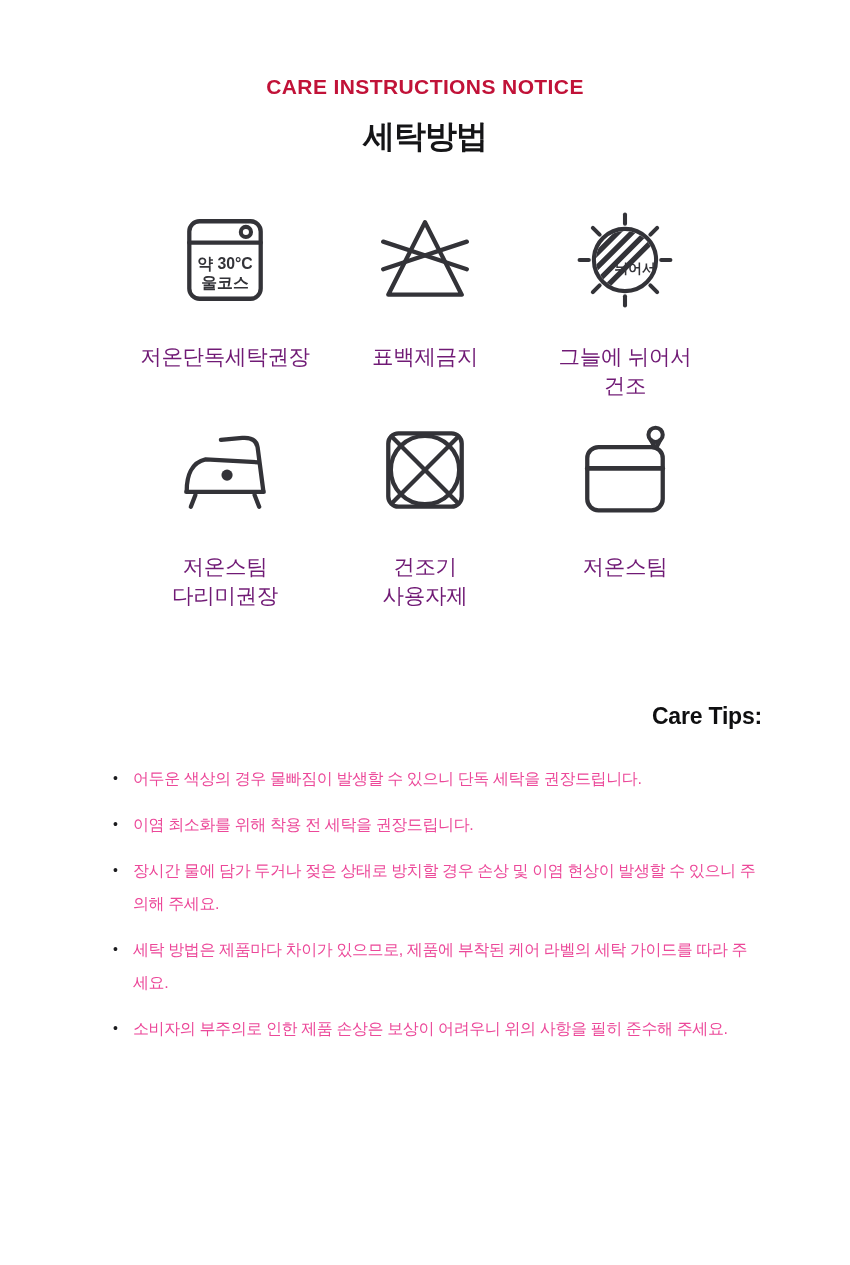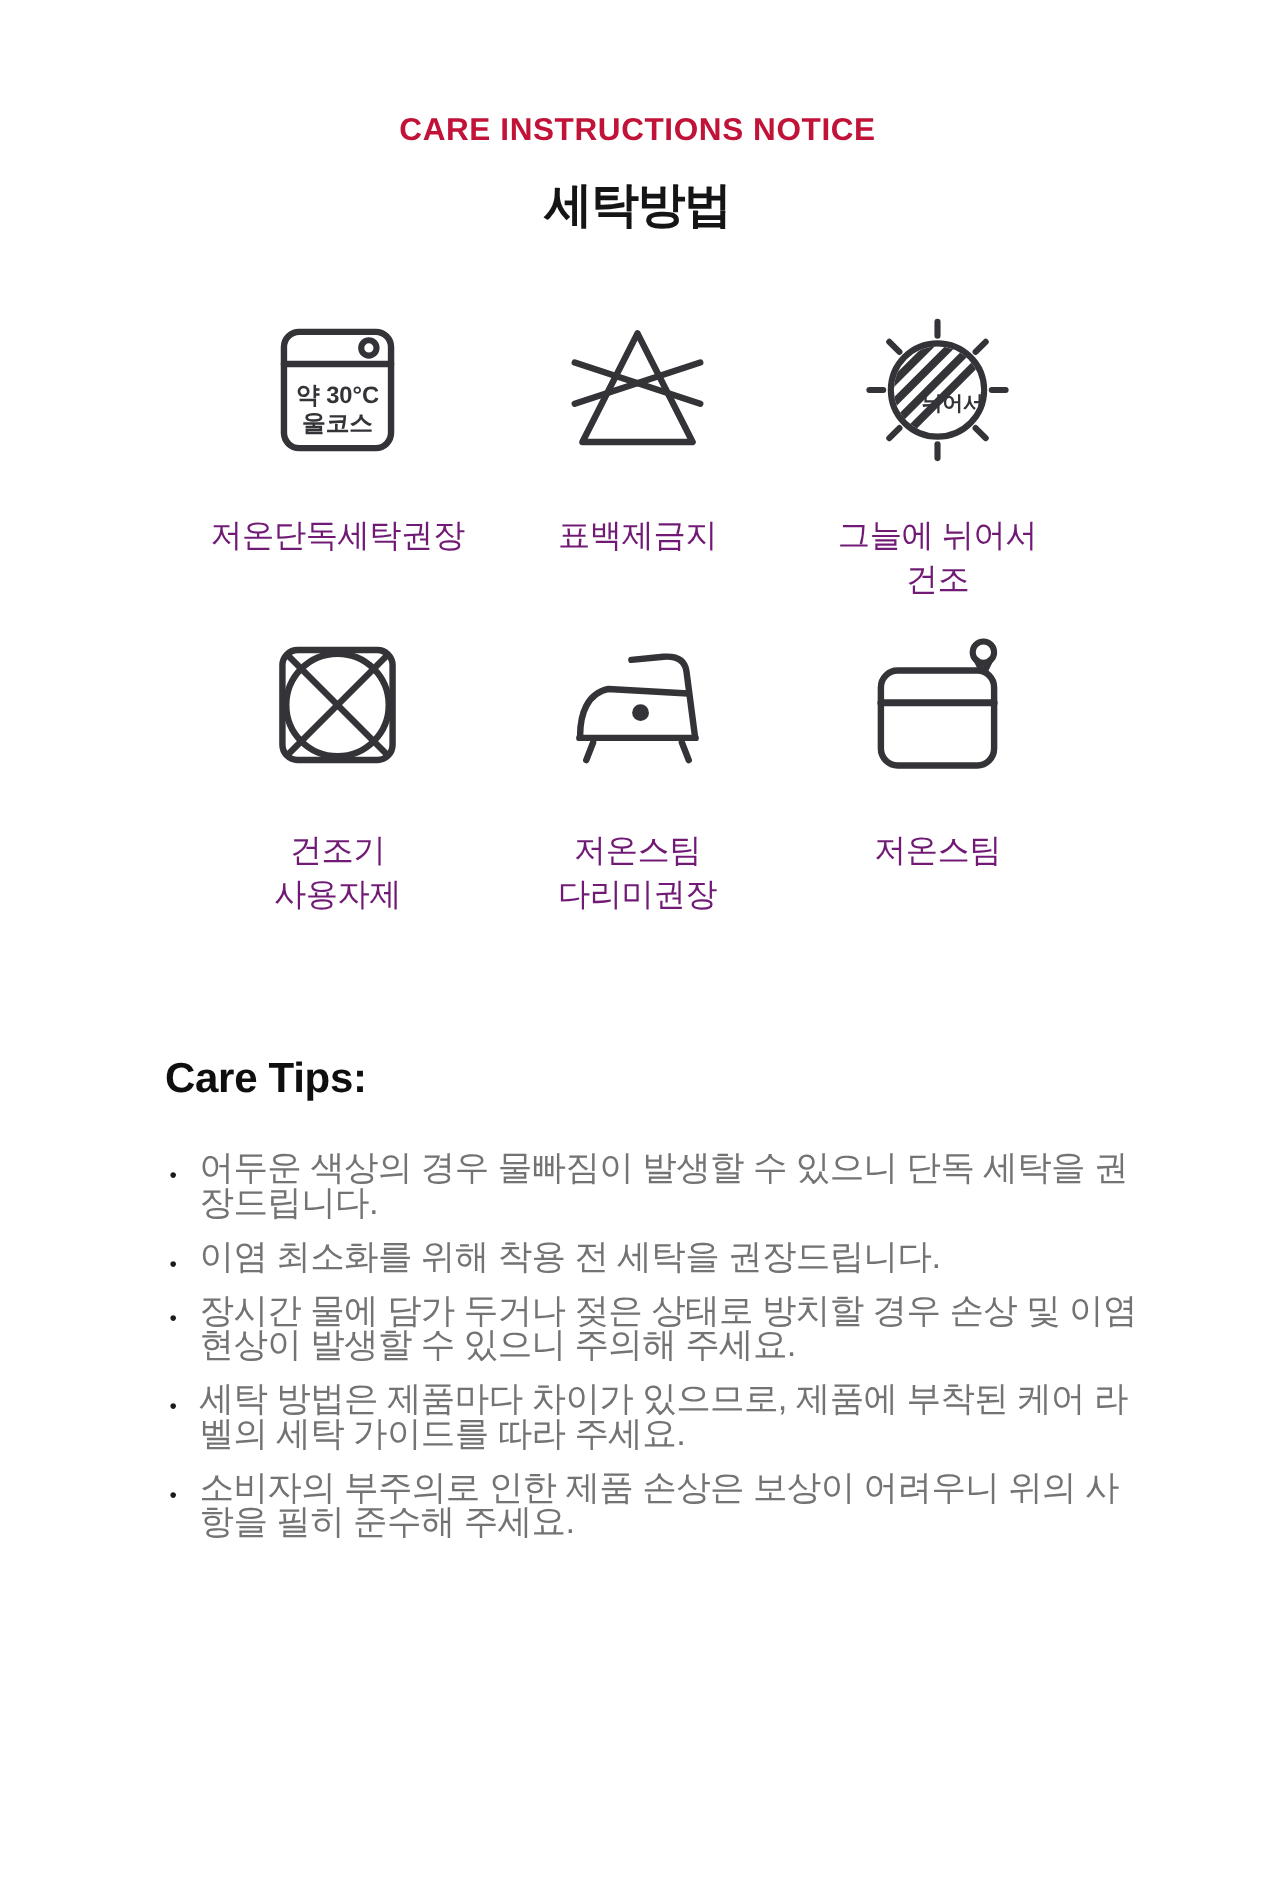--- a/index.html
+++ b/index.html
@@ -57,36 +57,37 @@
     font-family: "Liberation Sans", sans-serif;
     font-weight: 700;
   }
 
   
   .tips {
     margin-top: 92px;
     padding: 0 88px 0 110px;
   }
   .tips-heading {
-    font-size: 28px;
+    font-size: 23px;
     font-weight: 700;
     color: #0f0f10;
     letter-spacing: -0.2px;
+    text-align: right;
   }
   .tips-list {
     list-style: none;
     margin-top: 32px;
   }
   .tips-list li {
     position: relative;
     padding-left: 23px;
-    font-size: 23px;
-    line-height: 23px;
+    font-size: 16px;
+    line-height: 33px;
     letter-spacing: -0.4px;
-    color: #737373;
+    color: #ec4899;
     margin-bottom: 13px;
   }
   .tips-list li::before {
     content: "•";
     position: absolute;
     left: 3px;
     top: 0;
     font-size: 14px;
     line-height: 33px;
     color: #1c1c1e;
@@ -154,43 +155,43 @@
         <text class="svg-text" x="60" y="63" text-anchor="middle" font-size="13.5" font-weight="600" fill="#333338" stroke="none">뉘어서</text>
       </svg>
       <div class="icon-label">
         <div>그늘에 뉘어서</div>
         <div>건조</div>
       </div>
     </div>
 
     <div class="icon-cell">
       <svg viewBox="0 0 100 100" fill="none" stroke="#333338" stroke-width="4.2" stroke-linecap="round" stroke-linejoin="round">
-        <rect x="14" y="14" width="72" height="72" rx="10"></rect>
-        <circle cx="50" cy="50" r="33.5"></circle>
-        <line x1="17.5" y1="17.5" x2="82.5" y2="82.5"></line>
-        <line x1="82.5" y1="17.5" x2="17.5" y2="82.5"></line>
-      </svg>
-      <div class="icon-label">
-        <div>건조기</div>
-        <div>사용자제</div>
-      </div>
-    </div>
-
-    <div class="icon-cell">
-      <svg viewBox="0 0 100 100" fill="none" stroke="#333338" stroke-width="4.2" stroke-linecap="round" stroke-linejoin="round">
         <path d="M12.5,70 C12.5,56 17,42.5 31,39.5 L83,42.5"></path>
         <path d="M46,20.5 L67,18.5 C76,17.8 81,21 82,28 L87.5,70"></path>
         <line x1="12" y1="71.5" x2="88" y2="71.5"></line>
         <line x1="21" y1="74.5" x2="16.5" y2="86"></line>
         <line x1="79" y1="74.5" x2="83.5" y2="86"></line>
         <circle cx="52" cy="55" r="5.5" fill="#333338" stroke="none"></circle>
       </svg>
       <div class="icon-label">
         <div>저온스팀</div>
         <div>다리미권장</div>
+      </div>
+    </div>
+
+    <div class="icon-cell">
+      <svg viewBox="0 0 100 100" fill="none" stroke="#333338" stroke-width="4.2" stroke-linecap="round" stroke-linejoin="round">
+        <rect x="14" y="14" width="72" height="72" rx="10"></rect>
+        <circle cx="50" cy="50" r="33.5"></circle>
+        <line x1="17.5" y1="17.5" x2="82.5" y2="82.5"></line>
+        <line x1="82.5" y1="17.5" x2="17.5" y2="82.5"></line>
+      </svg>
+      <div class="icon-label">
+        <div>건조기</div>
+        <div>사용자제</div>
       </div>
     </div>
 
     <div class="icon-cell">
       <svg viewBox="0 0 100 100" fill="none" stroke="#333338" stroke-width="4.2" stroke-linecap="round" stroke-linejoin="round">
         <rect x="13" y="27.5" width="74" height="62" rx="11"></rect>
         <line x1="13" y1="48.5" x2="87" y2="48.5" stroke-width="4.6"></line>
         <circle cx="80" cy="15.5" r="7" stroke-width="4"></circle>
         <line x1="75.8" y1="21" x2="78.8" y2="27"></line>
         <line x1="84.2" y1="21" x2="81.2" y2="27"></line>

